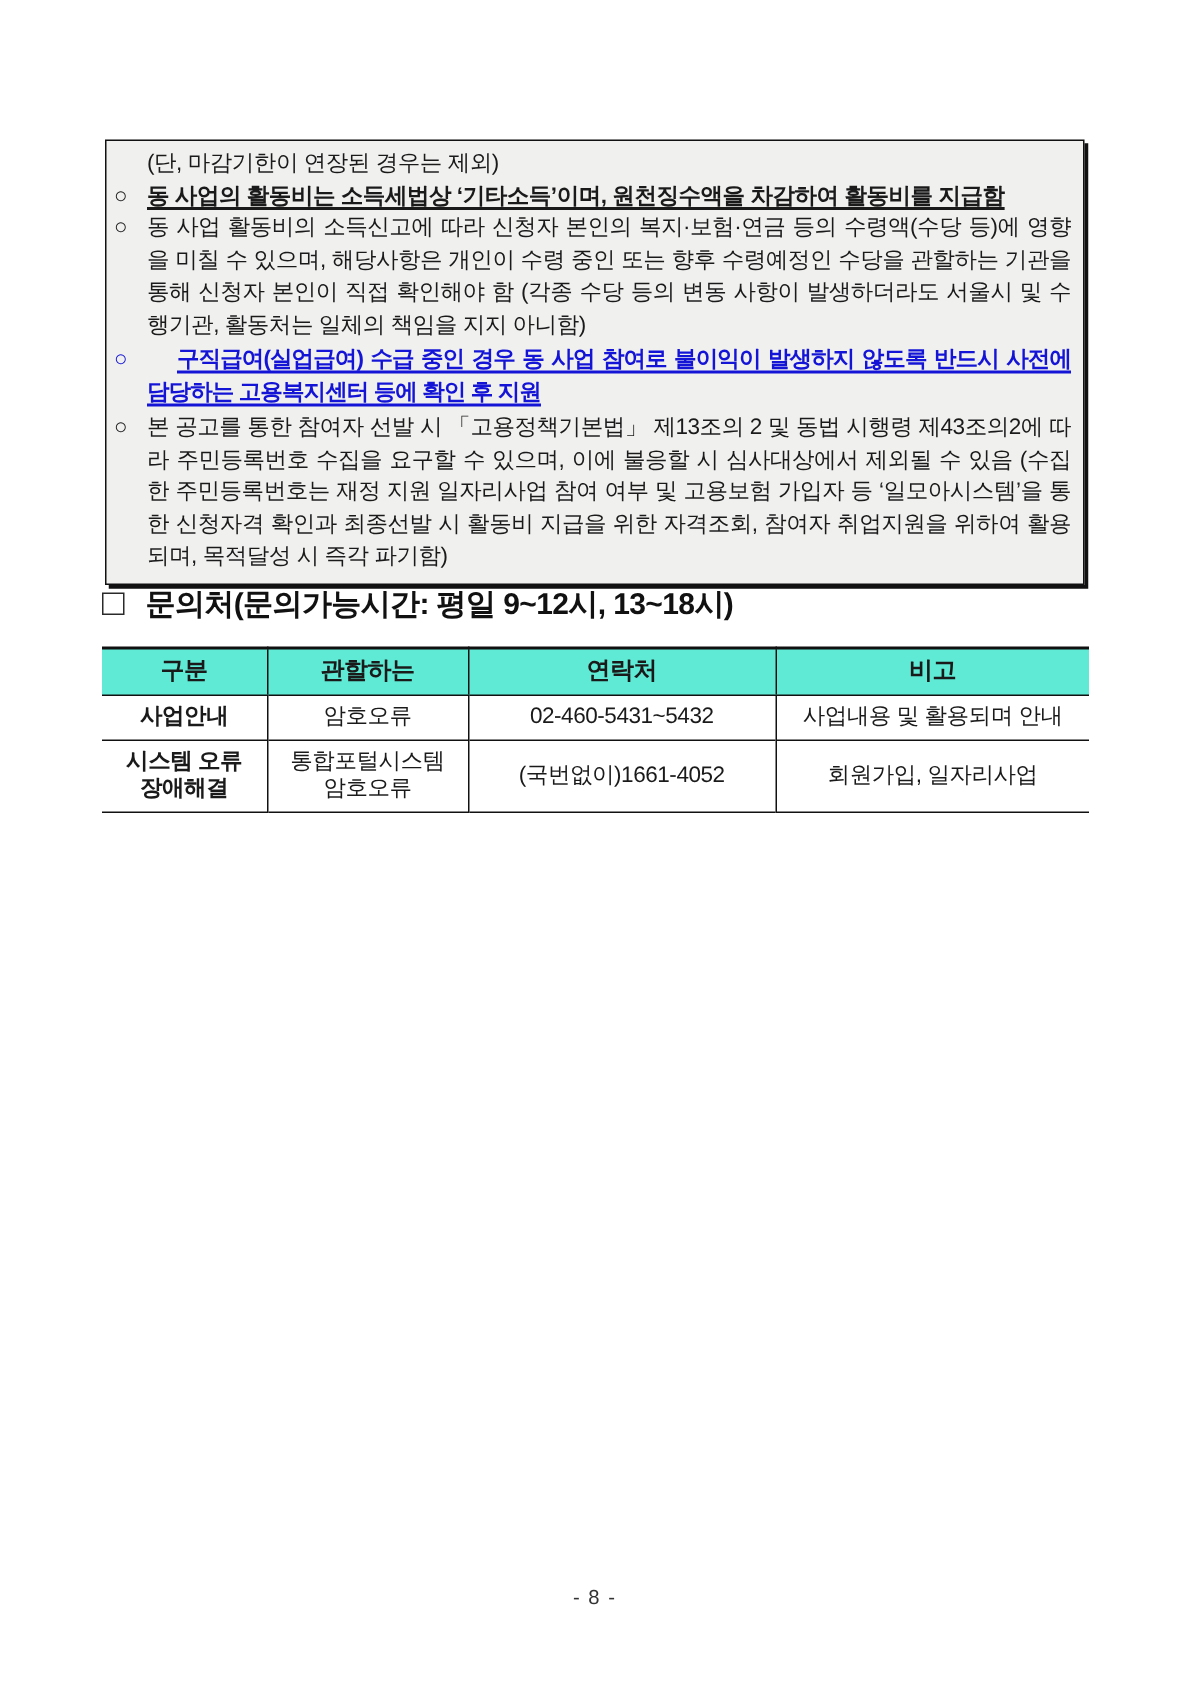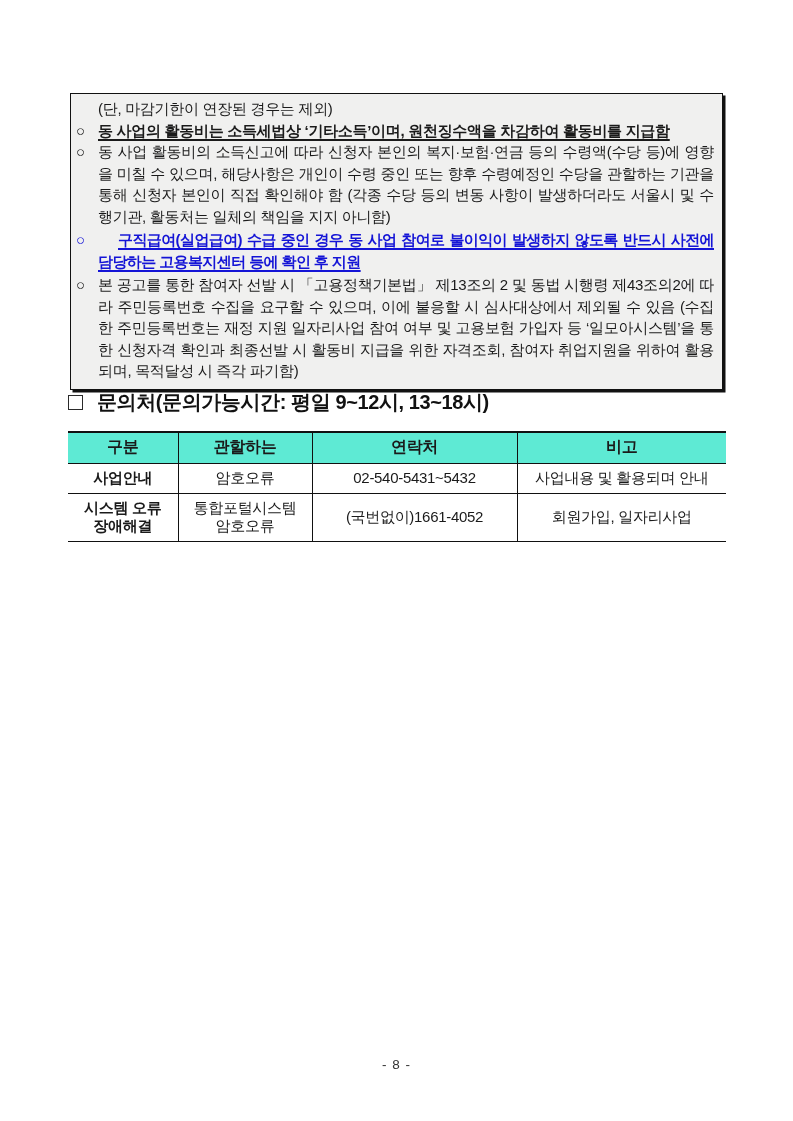--- a/index.html
+++ b/index.html
@@ -169,21 +169,21 @@
         <th>구분</th>
         <th>관할하는</th>
         <th>연락처</th>
         <th>비고</th>
       </tr>
     </thead>
     <tbody>
       <tr>
         <td class="cell-bold">사업안내</td>
         <td>암호오류</td>
-        <td>02-540-5431~5432</td>
+        <td>02-460-5431~5432</td>
         <td>사업내용 및 활용되며 안내</td>
       </tr>
       <tr>
         <td class="cell-bold">시스템 오류
 장애해결</td>
         <td>통합포털시스템
 암호오류</td>
         <td>(국번없이)1661-4052</td>
         <td>회원가입, 일자리사업</td>
       </tr>

